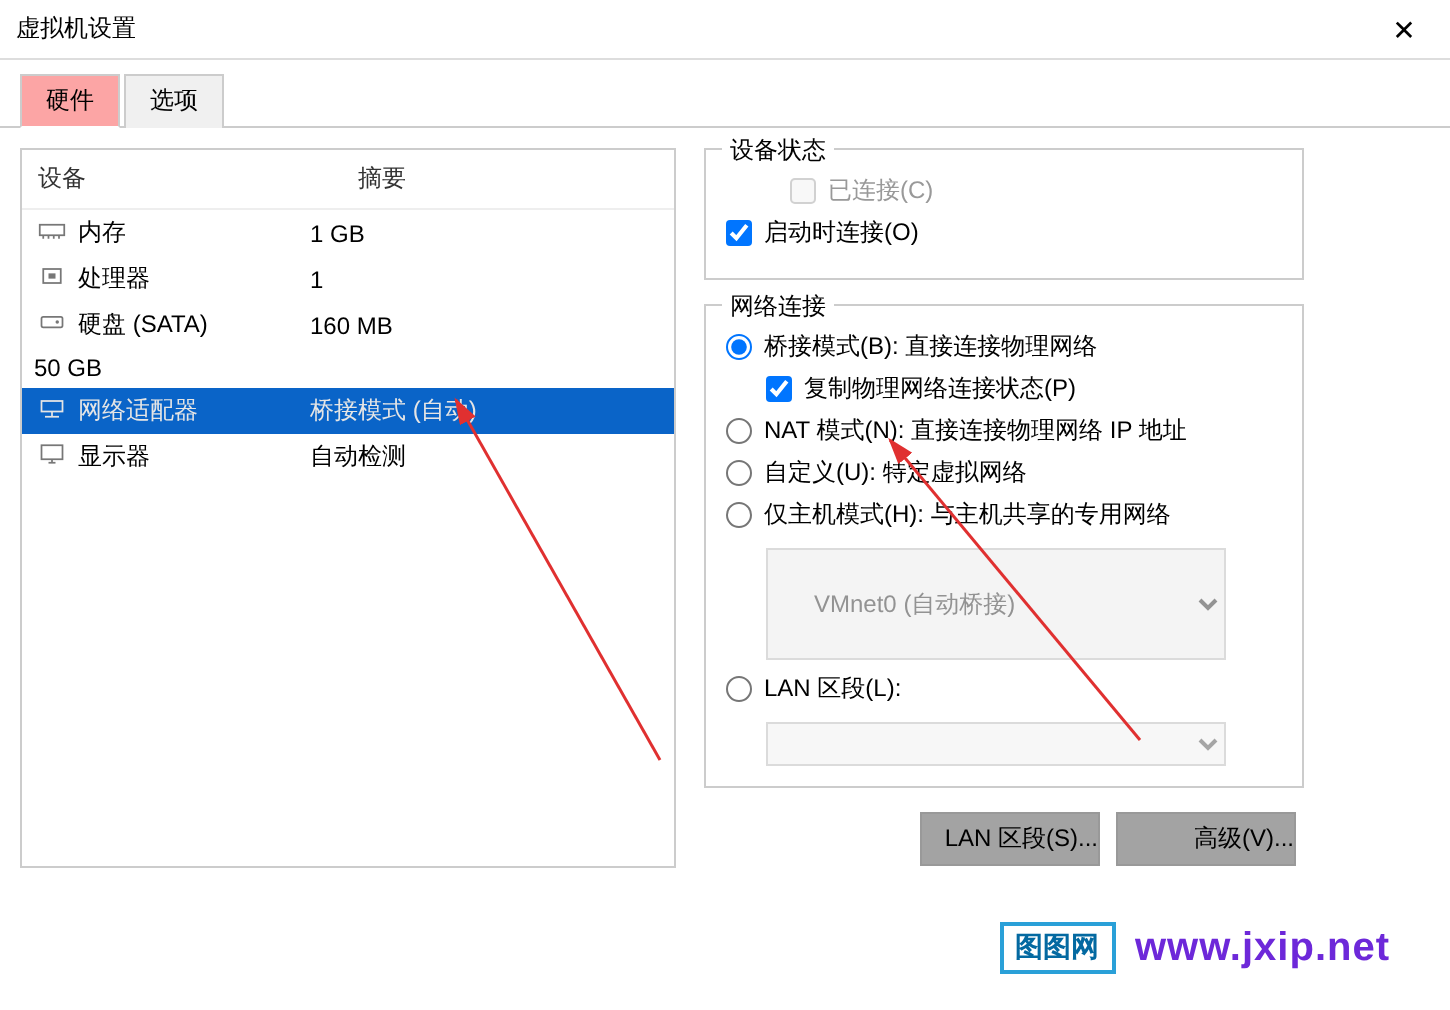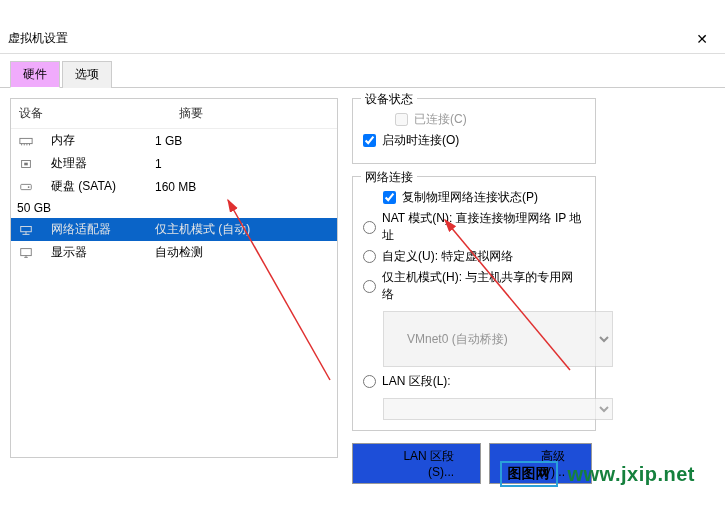--- a/index.html
+++ b/index.html
@@ -1,46 +1,46 @@
 <!DOCTYPE html>
 <html><head>
 <meta charset="utf-8">
 <style>
 * { box-sizing: border-box; margin: 0; padding: 0; font-family: "Microsoft YaHei", "Segoe UI", sans-serif; font-size: 12px; }
 body { background: #fff; width: 725px; height: 505px; overflow: hidden; position: relative; }
-.titlebar { height: 30px; display: flex; align-items: center; padding: 0 8px; border-bottom: 1px solid #ddd; margin-top: 24px; }
+.titlebar { height: 30px; display: flex; align-items: center; padding: 0 8px; border-bottom: 1px solid #ddd; }
 .titlebar .title { flex: 1; font-size: 12px; }
 .titlebar .close { width: 30px; text-align: center; font-size: 14px; cursor: default; }
 .tabs { display: flex; padding: 6px 10px 0 10px; border-bottom: 1px solid #ccc; background: #fff; }
 .tab { padding: 4px 12px; border: 1px solid #ccc; border-bottom: none; margin-right: 2px; background: #f0f0f0; cursor: default; position: relative; top: 1px; }
-.tab.active { background: #f0abfc; border-bottom: 1px solid #fff; }
+.tab.active { background: #fca5a5; border-bottom: 1px solid #fff; }
 .content { display: flex; padding: 10px; gap: 14px; }
 .left { width: 328px; }
-.right { width: 244px; }
+.right { width: 300px; }
 .device-list { border: 1px solid #ccc; height: 360px; }
 .dl-header { display: flex; padding: 6px 8px; border-bottom: 1px solid #eee; font-weight: normal; color: #333; }
 .dl-header .col1 { width: 160px; }
 .dl-row { display: flex; align-items: center; padding: 3px 6px; cursor: default; }
 .dl-row .icon { width: 18px; height: 14px; margin-right: 4px; display: inline-flex; align-items: center; justify-content: center; }
-.dl-row .col1 { width: 138px; display: flex; align-items: center; gap: 12px; }
+.dl-row .col1 { width: 138px; display: flex; align-items: flex-start; }
 .dl-row .col2 { flex: 1; }
 .dl-row.selected { background: #0a64c8; color: #e5e5e5; }
 .fieldset { border: 1px solid #ccc; margin-bottom: 12px; padding: 8px 10px 10px 10px; position: relative; }
 .fieldset .legend { position: absolute; top: -8px; left: 8px; background: #fff; padding: 0 4px; font-size: 12px; }
 .chk, .rad { display: flex; align-items: center; margin: 4px 0; cursor: default; }
 .chk input, .rad input { margin-right: 6px; }
 .chk.disabled { color: #999; padding-left: 32px; }
 .sub { margin-left: 20px; }
 select.vmnet { width: 230px; margin-left: 20px; margin-top: 4px; padding: 19px; border: 1px solid #ccc; background: #f0f0f0; color: #666; }
 .lan-input { width: 230px; margin-left: 20px; margin-top: 4px; padding: 2px; border: 1px solid #ccc; background: #f5f5f5; }
 .buttons { display: flex; justify-content: flex-end; gap: 8px; margin-top: 10px; padding-right: 4px; }
-.btn { padding: 4px 26px; border: 1px solid #999; background: #1d4ed8; cursor: default; min-width: 90px; text-align: right; }
+.btn { padding: 4px 0; border: 1px solid #999; background: #a3a3a3; cursor: default; min-width: 90px; text-align: right; }
 .watermark { position: absolute; bottom: 18px; right: 30px; display: flex; align-items: center; gap: 10px; pointer-events: none; }
-.wm-badge { border: 2px solid #2aa0d8; color: #000000; padding: 2px 6px; font-size: 14px; font-weight: bold; margin-left: 28px; }
-.wm-url { color: #15803d; font-size: 20px; font-weight: bold; letter-spacing: 0.5px; }
+.wm-badge { border: 2px solid #2aa0d8; color: #0369a1; padding: 2px 6px; font-size: 14px; font-weight: bold; margin-left: 28px; }
+.wm-url { color: #6d28d9; font-size: 20px; font-weight: bold; letter-spacing: 0.5px; }
 svg.arrows { position: absolute; top: 0; left: 0; pointer-events: none; }
 .ico-svg { width: 14px; height: 12px; }
 </style>
 </head>
 <body>
 
 <div class="titlebar">
   <span class="title">虚拟机设置</span>
   <span class="close">✕</span>
 </div>
@@ -104,21 +104,21 @@
             <div class="col1">
               <span class="icon">
                 <svg class="ico-svg" viewBox="0 0 16 12">
                   <rect x="2" y="2" width="12" height="6" fill="none" stroke="currentColor"></rect>
                   <line x1="8" y1="8" x2="8" y2="11" stroke="currentColor"></line>
                   <line x1="4" y1="11" x2="12" y2="11" stroke="currentColor"></line>
                 </svg>
               </span>
               <span>网络适配器</span>
             </div>
-            <div class="col2">仅主机模式 (自动)</div>
+            <div class="col2">桥接模式 (自动)</div>
           </div>
           <div class="dl-row">
             <div class="col1">
               <span class="icon">
                 <svg class="ico-svg" viewBox="0 0 16 12">
                   <rect x="2" y="1" width="12" height="8" fill="none" stroke="#777"></rect>
                   <line x1="6" y1="11" x2="10" y2="11" stroke="#777"></line>
                   <line x1="8" y1="9" x2="8" y2="11" stroke="#777"></line>
                 </svg>
               </span>
@@ -138,20 +138,24 @@
         <span>已连接(C)</span>
       </label>
       <label class="chk">
         <input type="checkbox" checked="" style="">
         <span>启动时连接(O)</span>
       </label>
     </div>
 
     <div class="fieldset">
       <div class="legend">网络连接</div>
+      <label class="rad">
+        <input type="radio" name="net" checked="" style="">
+        <span>桥接模式(B): 直接连接物理网络</span>
+      </label>
       <label class="chk sub">
         <input type="checkbox" checked="" style="">
         <span>复制物理网络连接状态(P)</span>
       </label>
       <label class="rad">
         <input type="radio" name="net" style="">
         <span>NAT 模式(N): 直接连接物理网络 IP 地址</span>
       </label>
       <label class="rad">
         <input type="radio" name="net" style="">

